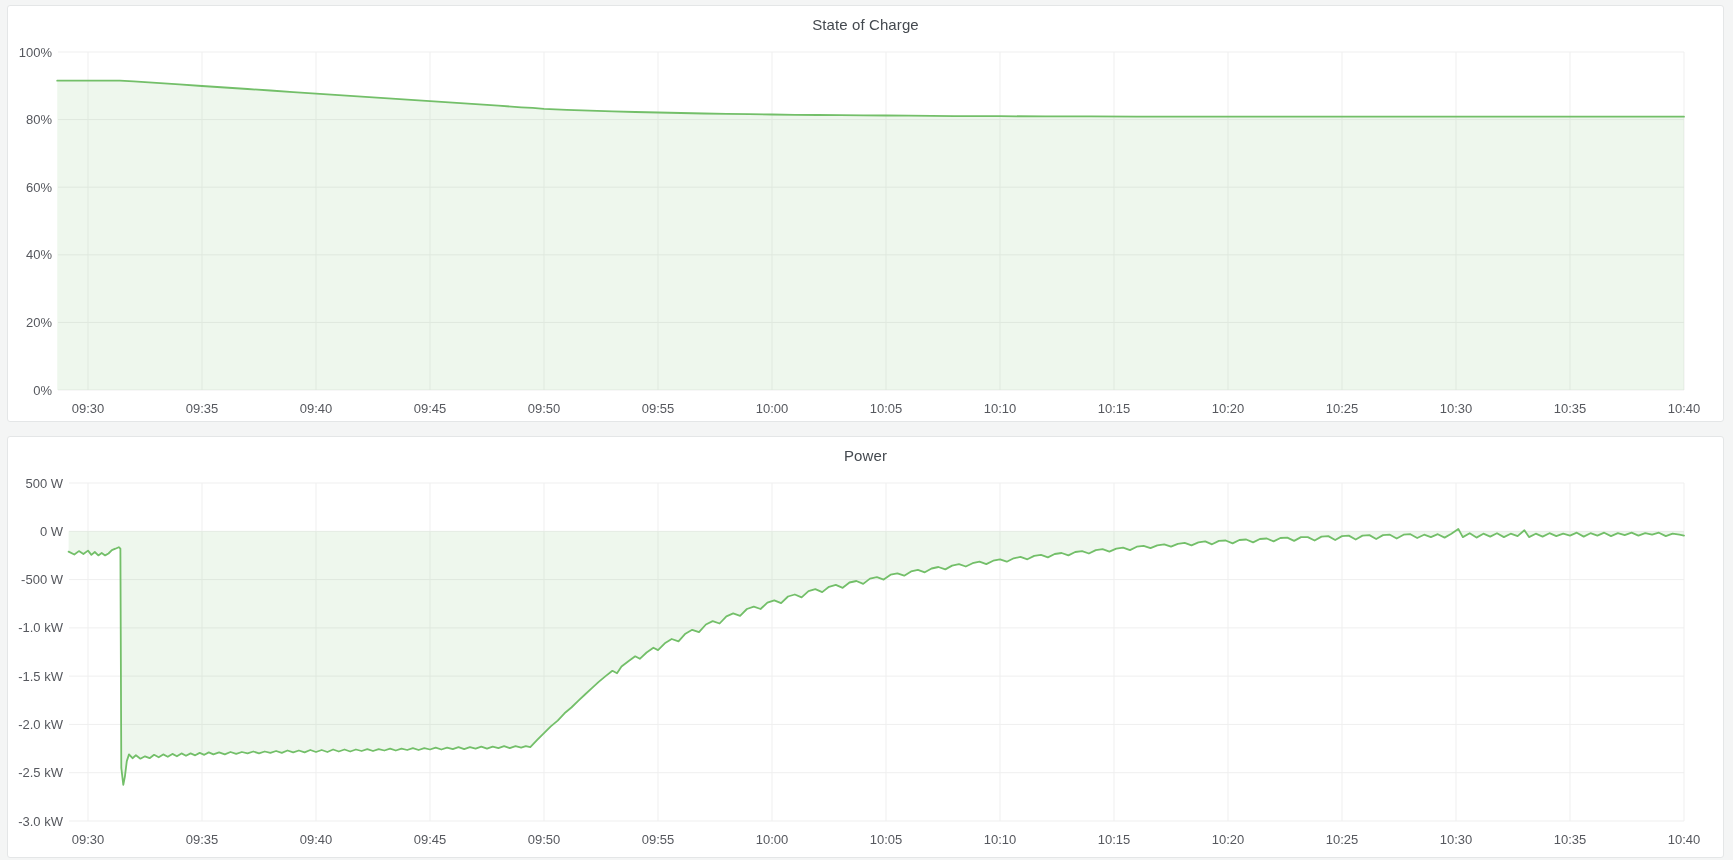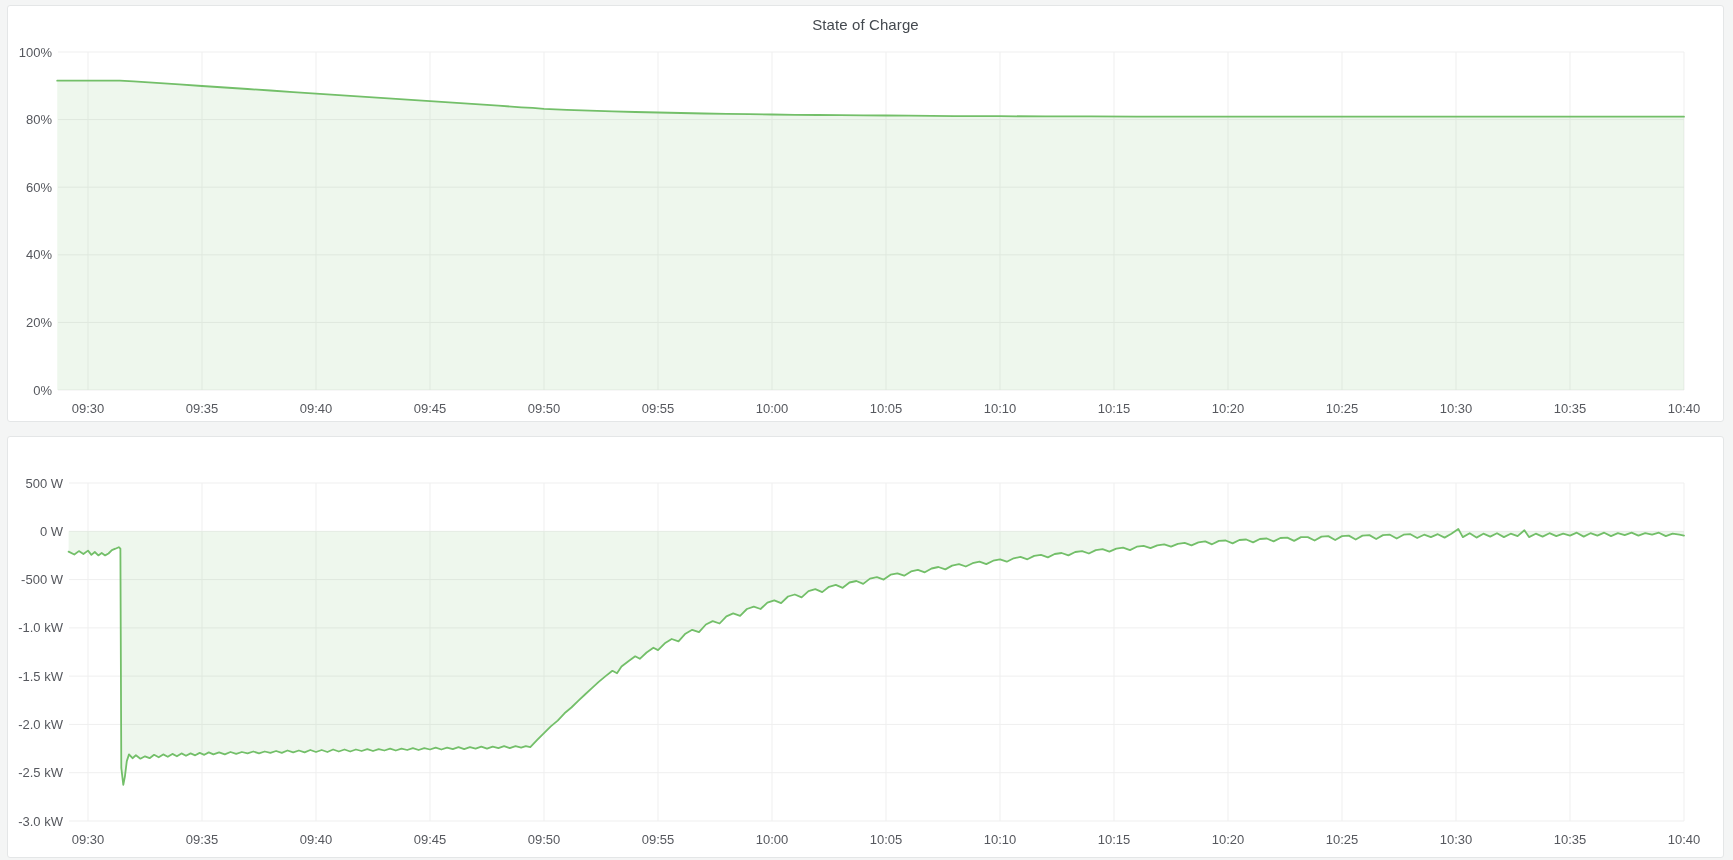--- a/index.html
+++ b/index.html
@@ -63,20 +63,21 @@
         <line x1="1562.0" x2="1562.0" y1="46" y2="384" stroke="#efefef" stroke-width="1"></line>
         <text x="1562.0" y="402" text-anchor="middle" dominant-baseline="central" class="tick-text">10:35</text>
         <line x1="1676.0" x2="1676.0" y1="46" y2="384" stroke="#efefef" stroke-width="1"></line>
         <text x="1676.0" y="402" text-anchor="middle" dominant-baseline="central" class="tick-text">10:40</text>
         <path d="M49.2 74.7L80.0 74.7L91.4 74.7L102.8 74.6L111.9 74.7L125.6 75.4L148.4 76.9L171.2 78.4L194.0 80.0L216.8 81.5L239.6 83.0L262.4 84.5L285.2 86.1L308.0 87.6L330.8 89.1L353.6 90.6L376.4 92.1L399.2 93.7L422.0 95.2L444.8 96.7L467.6 98.2L490.4 99.7L513.2 101.3L524.6 101.9L536.0 102.8L558.8 103.8L581.6 104.6L604.4 105.3L627.2 106.0L650.0 106.5L672.8 107.0L695.6 107.5L718.4 107.9L741.2 108.2L764.0 108.5L786.8 108.9L809.6 109.0L832.4 109.2L855.2 109.4L878.0 109.5L900.8 109.7L923.6 109.9L946.4 110.1L969.2 110.2L992.0 110.2L1037.6 110.4L1083.2 110.4L1128.8 110.6L1174.4 110.6L1220.0 110.6L1265.6 110.6L1311.2 110.6L1356.8 110.7L1402.4 110.7L1448.0 110.7L1493.6 110.7L1539.2 110.7L1584.8 110.7L1630.4 110.7L1676.0 110.7L1676.0 384.0L49.2 384.0Z" fill="#73bf69" fill-opacity="0.12" stroke="none"></path>
         <path d="M49.2 74.7L80.0 74.7L91.4 74.7L102.8 74.6L111.9 74.7L125.6 75.4L148.4 76.9L171.2 78.4L194.0 80.0L216.8 81.5L239.6 83.0L262.4 84.5L285.2 86.1L308.0 87.6L330.8 89.1L353.6 90.6L376.4 92.1L399.2 93.7L422.0 95.2L444.8 96.7L467.6 98.2L490.4 99.7L513.2 101.3L524.6 101.9L536.0 102.8L558.8 103.8L581.6 104.6L604.4 105.3L627.2 106.0L650.0 106.5L672.8 107.0L695.6 107.5L718.4 107.9L741.2 108.2L764.0 108.5L786.8 108.9L809.6 109.0L832.4 109.2L855.2 109.4L878.0 109.5L900.8 109.7L923.6 109.9L946.4 110.1L969.2 110.2L992.0 110.2L1037.6 110.4L1083.2 110.4L1128.8 110.6L1174.4 110.6L1220.0 110.6L1265.6 110.6L1311.2 110.6L1356.8 110.7L1402.4 110.7L1448.0 110.7L1493.6 110.7L1539.2 110.7L1584.8 110.7L1630.4 110.7L1676.0 110.7" fill="none" stroke="#73bf69" stroke-width="1.8" stroke-linejoin="round" stroke-linecap="round"></path>
       </svg>
   </div>
 
   <div class="panel panel-power">
+    <div class="panel-title">Power</div>
     <svg class="chart-svg" width="1715" height="420" viewBox="0 0 1715 420">
         <line x1="61" x2="1676" y1="46.0" y2="46.0" stroke="#efefef" stroke-width="1"></line>
         <text x="55" y="46.0" text-anchor="end" dominant-baseline="central" class="tick-text">500 W</text>
         <line x1="61" x2="1676" y1="94.3" y2="94.3" stroke="#efefef" stroke-width="1"></line>
         <text x="55" y="94.3" text-anchor="end" dominant-baseline="central" class="tick-text">0 W</text>
         <line x1="61" x2="1676" y1="142.6" y2="142.6" stroke="#efefef" stroke-width="1"></line>
         <text x="55" y="142.6" text-anchor="end" dominant-baseline="central" class="tick-text">-500 W</text>
         <line x1="61" x2="1676" y1="190.9" y2="190.9" stroke="#efefef" stroke-width="1"></line>
         <text x="55" y="190.9" text-anchor="end" dominant-baseline="central" class="tick-text">-1.0 kW</text>
         <line x1="61" x2="1676" y1="239.1" y2="239.1" stroke="#efefef" stroke-width="1"></line>

